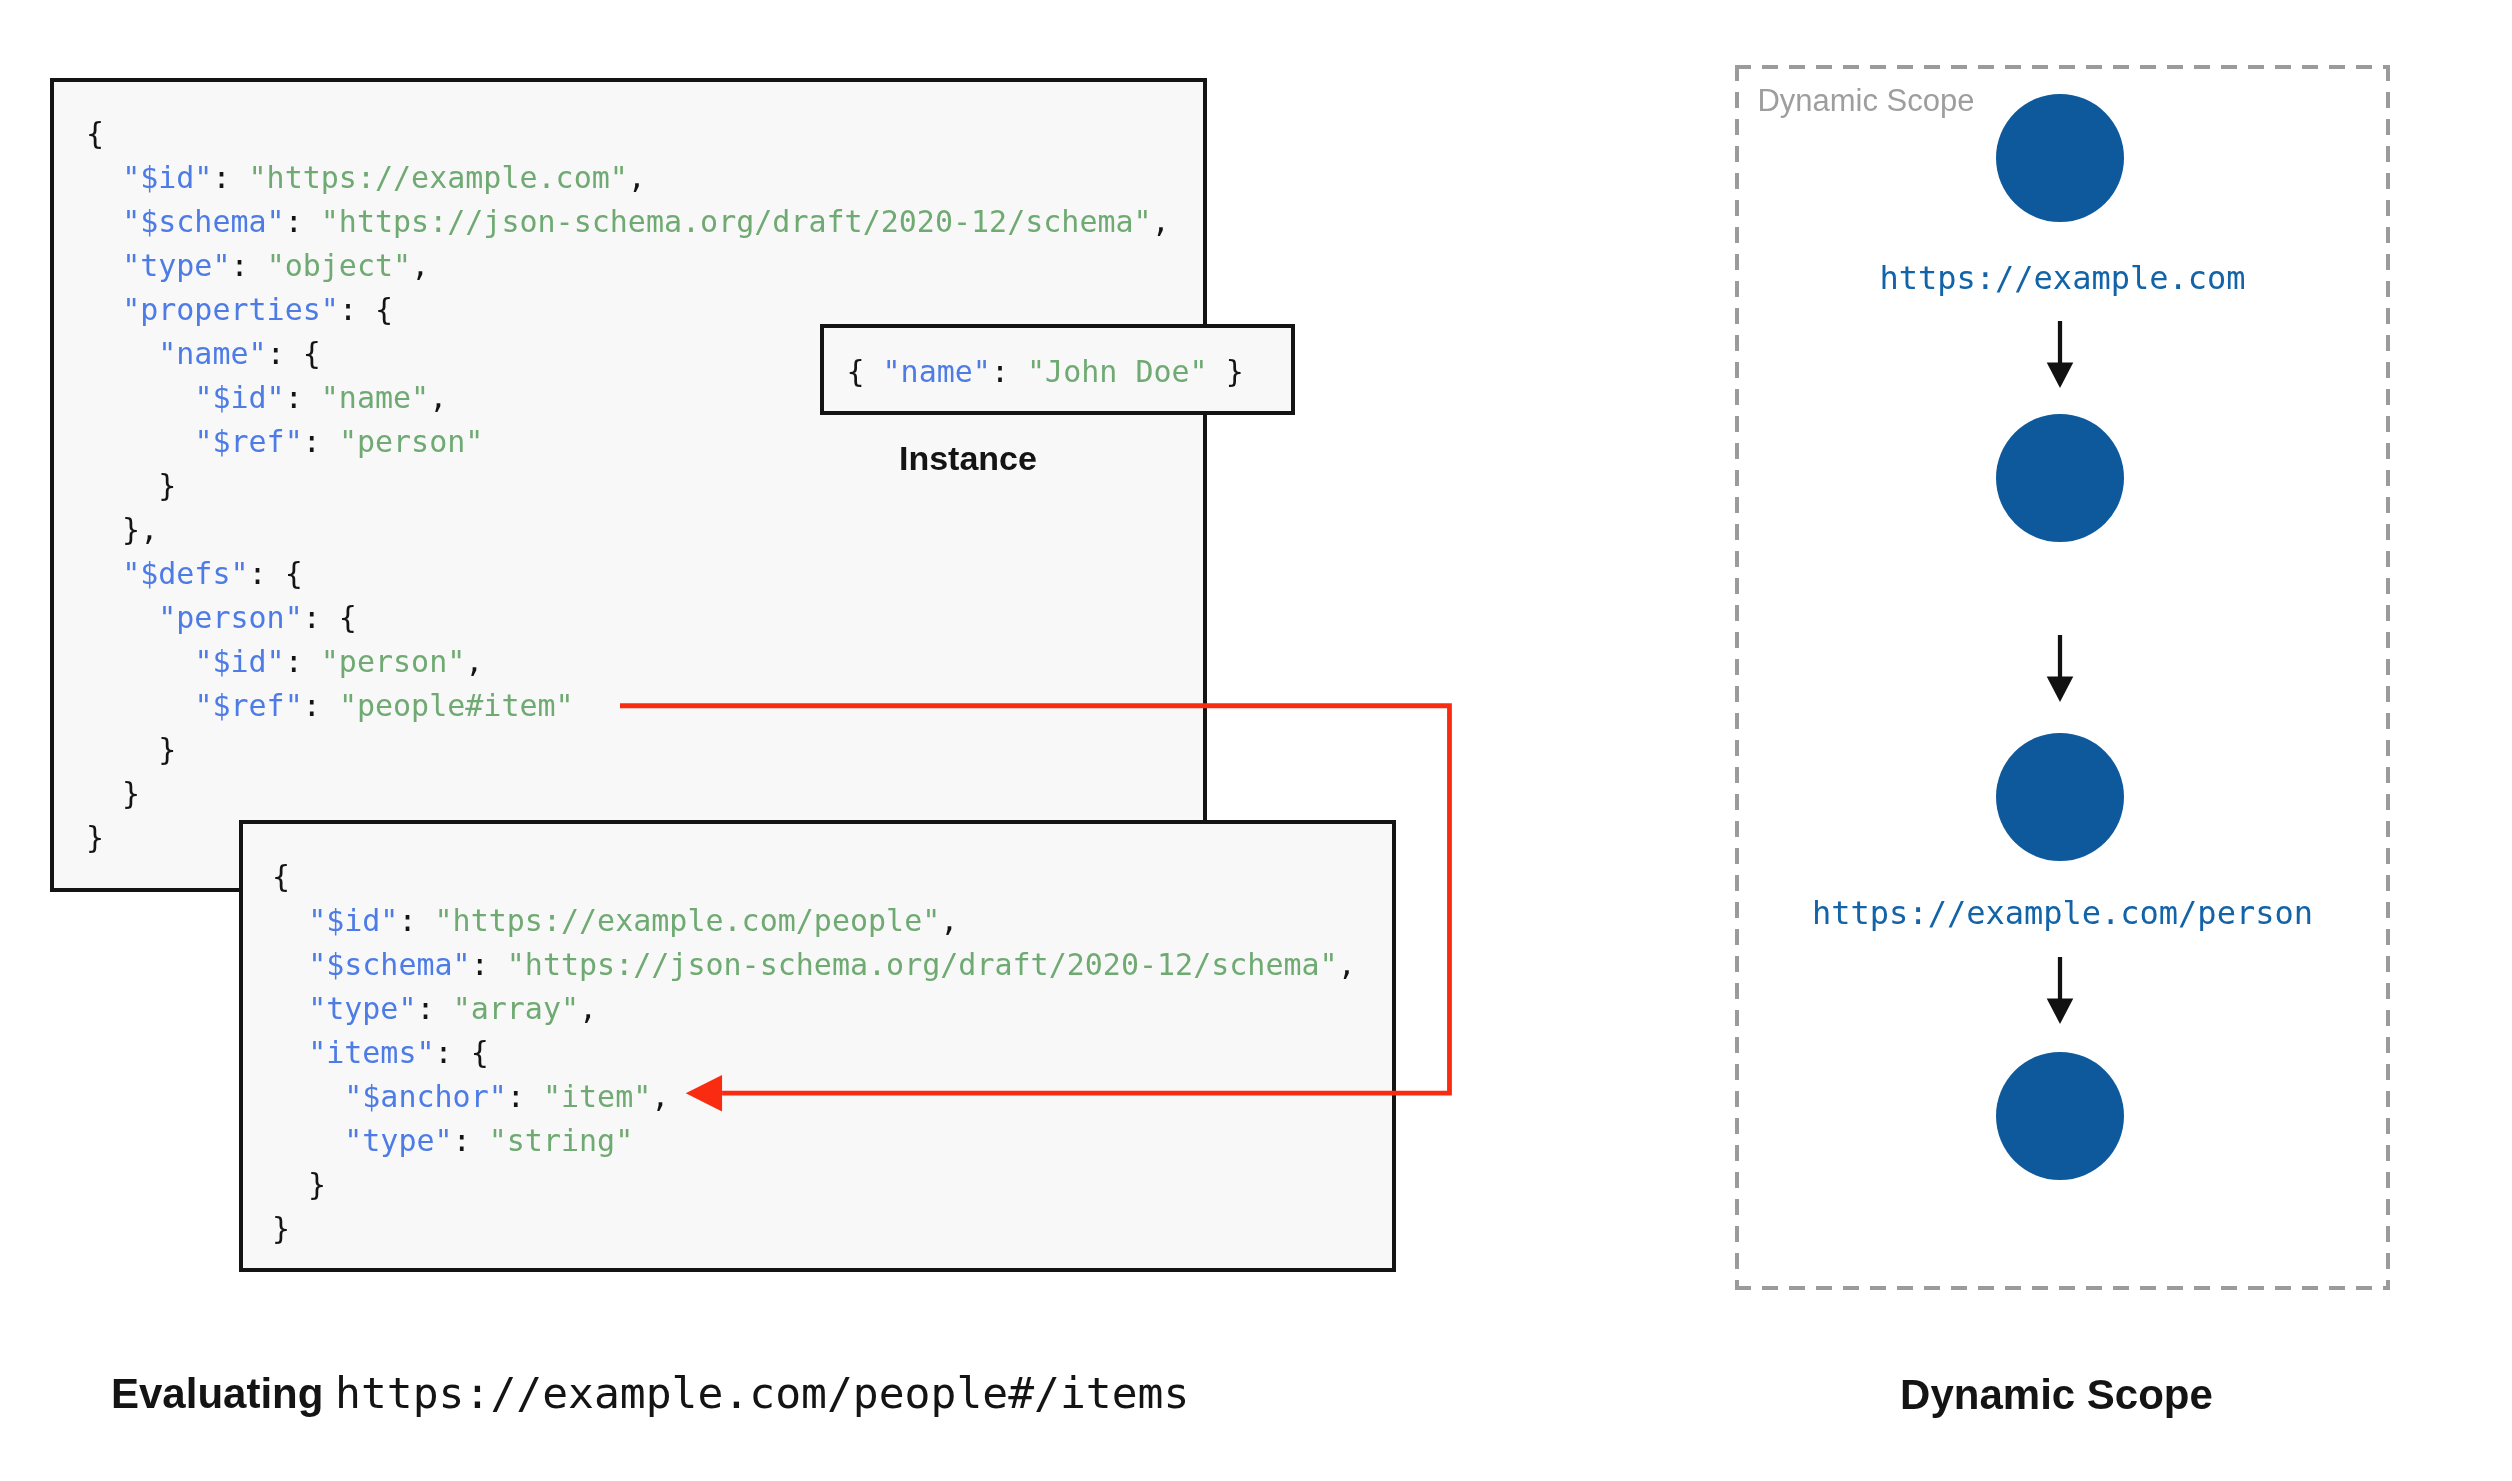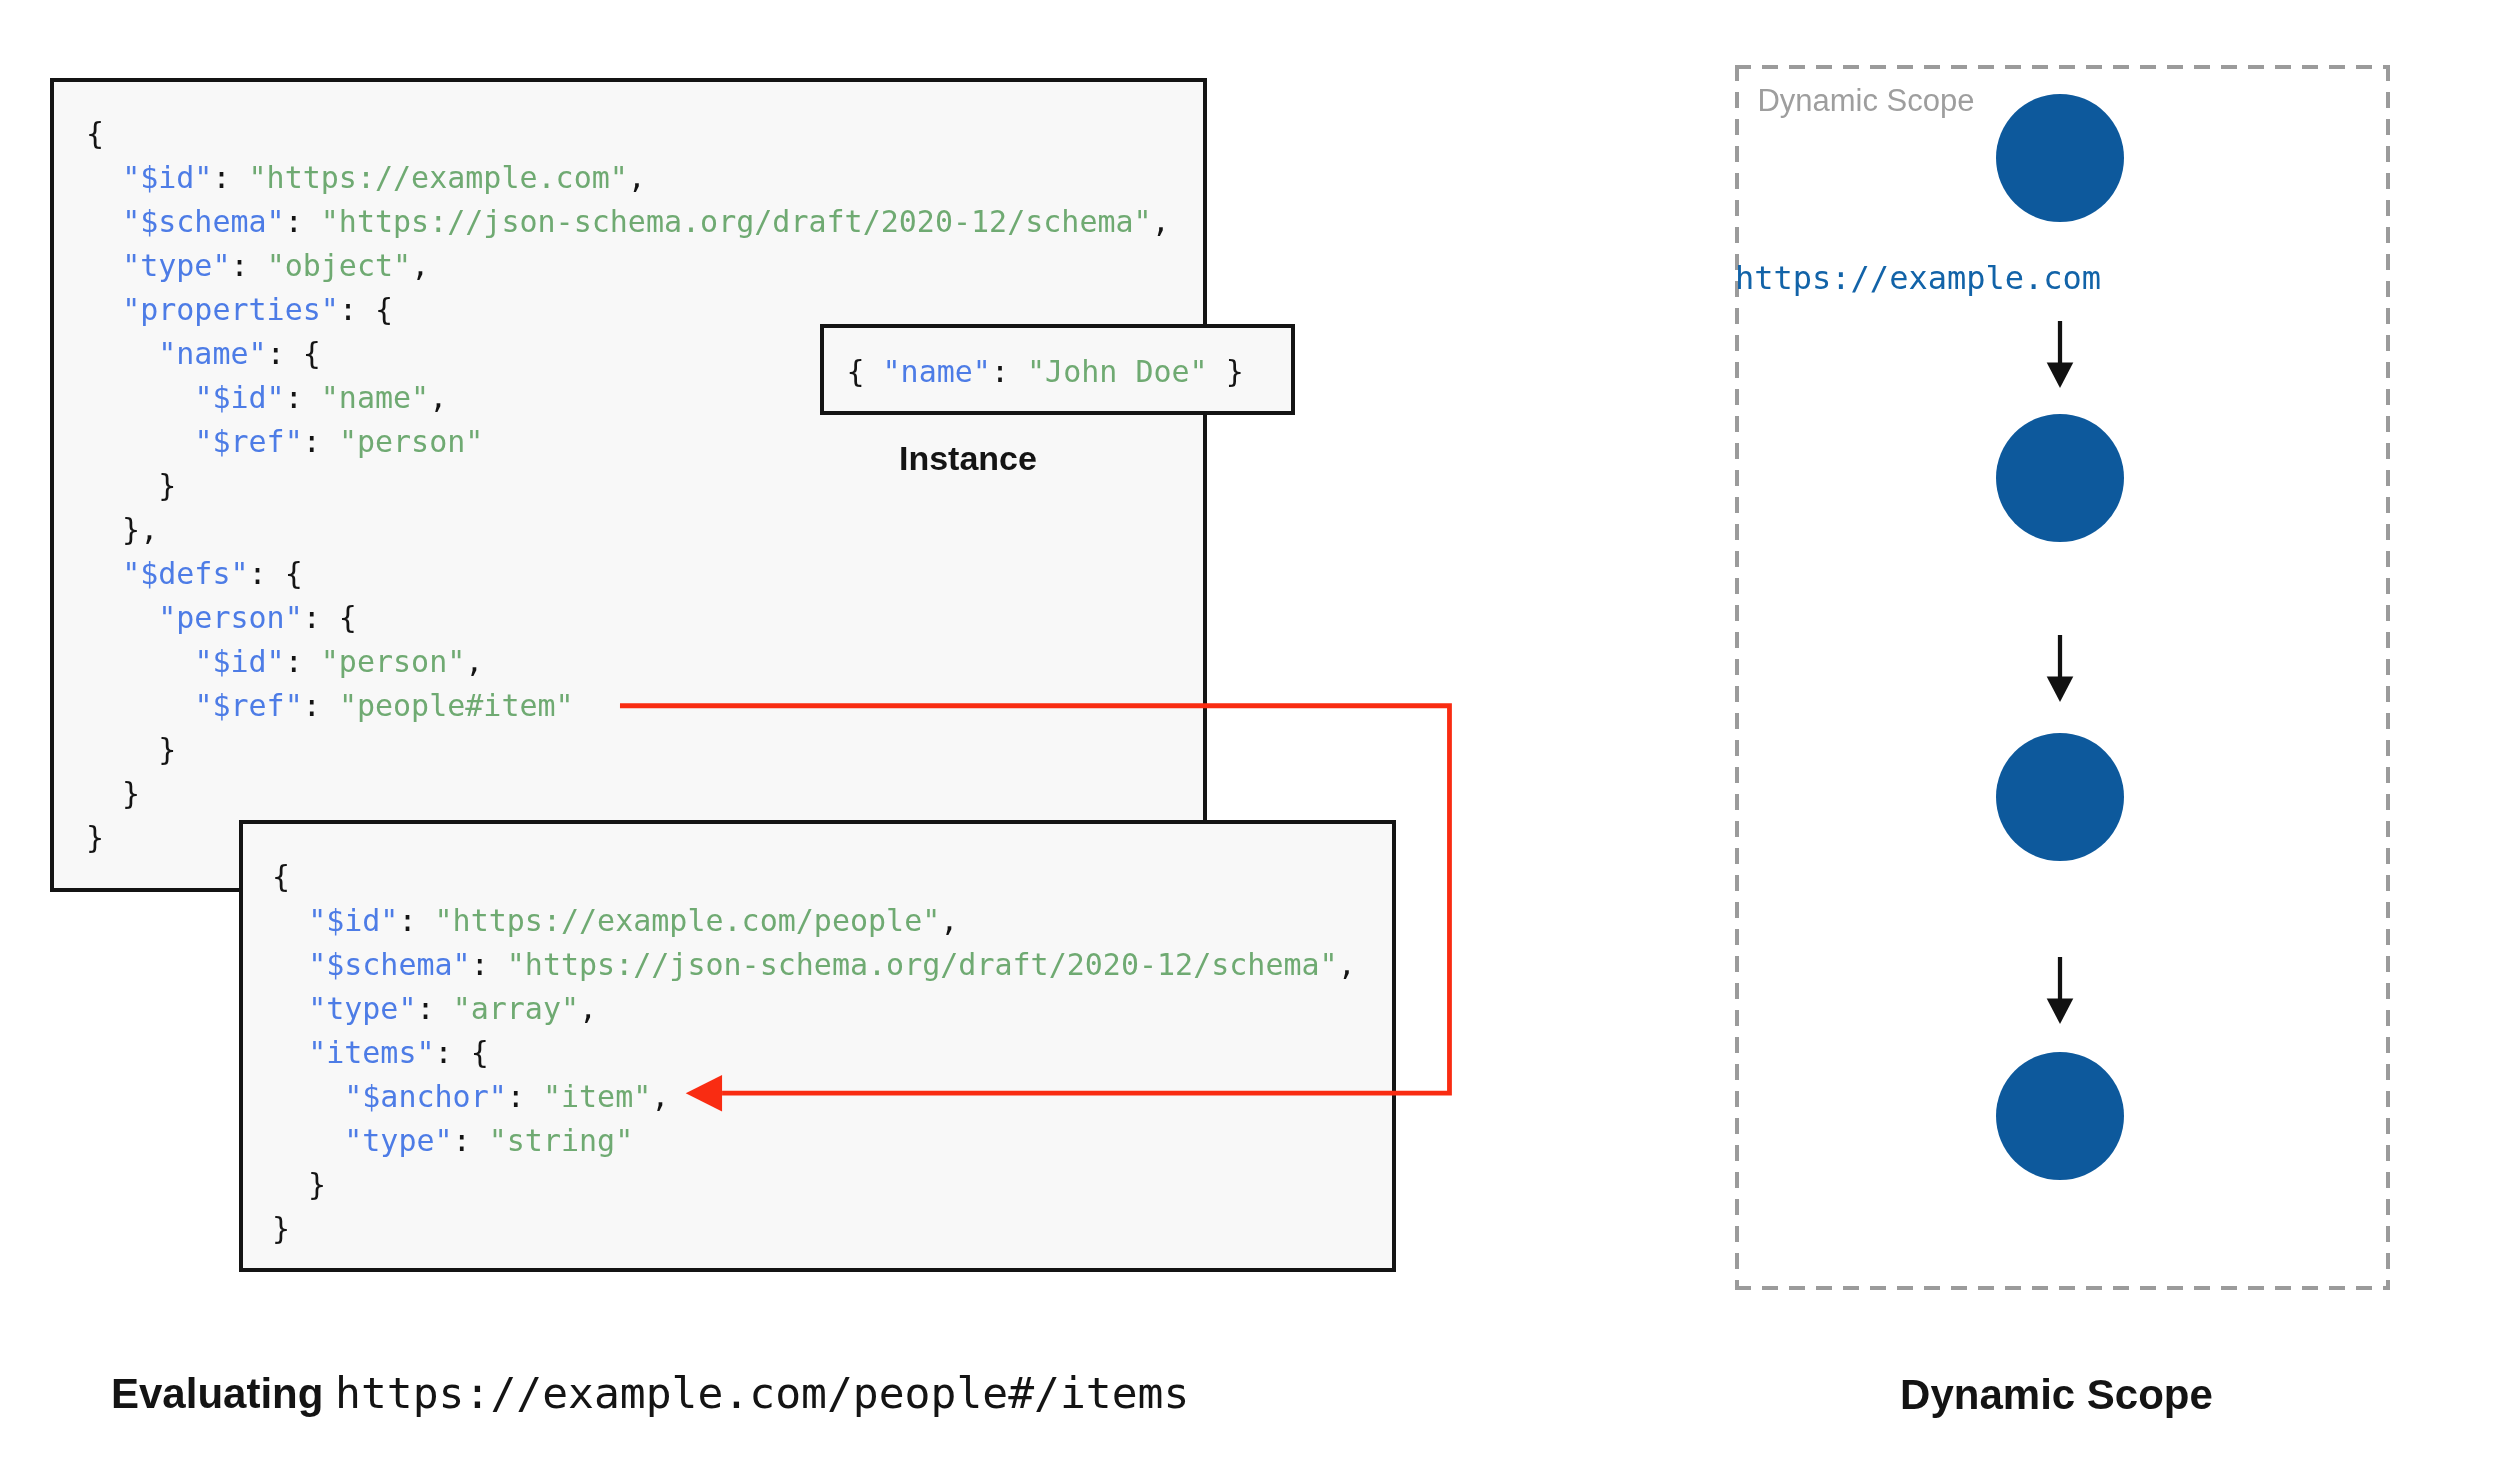--- a/index.html
+++ b/index.html
@@ -40,21 +40,21 @@
   .edge.v{width:4.3px;top:0;bottom:0;
           background:repeating-linear-gradient(180deg,var(--panel-border-gray,#9b9b9b) 0 16px,transparent 16px 27px);}
   .edge.left{left:0;}
   .edge.right{right:0;}
 
   .scope-tag{position:absolute;left:22.4px;top:19px;font-size:31px;line-height:33px;
              color:var(--panel-tag-gray,#9e9e9e);}
   .scope-node{position:absolute;left:261px;width:128px;height:128px;border-radius:50%;
               background:var(--scope-circle-blue,#0d599c);}
   .n1{top:29px;}.n2{top:349px;}.n3{top:668px;}.n4{top:987px;}
-  .scope-url{position:absolute;left:0;width:100%;
+  .scope-url{position:absolute;left:0;width:100%;text-align:center;
              font-family:"DejaVu Sans Mono",monospace;font-size:32px;line-height:33px;
              color:var(--scope-url-blue,#1263a8);white-space:nowrap;}
   .u1{top:197px;}.u2{top:514px;}.u3{top:832px;}.u4{top:1145px;}
   .scope-arrow{position:absolute;left:309px;width:32px;height:67px;}
   .a1{top:256px;}.a2{top:570px;}.a3{top:892px;}
   .scope-arrow line{stroke:var(--arrow-black,#111111);stroke-width:8;}
   .scope-arrow polygon{fill:var(--arrow-black,#111111);}
 
   
   .caption-evaluating{position:absolute;left:111px;top:1368px;white-space:nowrap;
@@ -104,20 +104,21 @@
         <polygon points="5,78 55,78 30,126"></polygon>
       </svg>
 
     <div class="scope-node n2"></div>
     <svg class="scope-arrow a2" viewBox="0 0 60 126">
         <line x1="30" y1="0" x2="30" y2="80"></line>
         <polygon points="5,78 55,78 30,126"></polygon>
       </svg>
 
     <div class="scope-node n3"></div>
+    <div class="scope-url u3">https://example.com/person</div>
     <svg class="scope-arrow a3" viewBox="0 0 60 126">
         <line x1="30" y1="0" x2="30" y2="80"></line>
         <polygon points="5,78 55,78 30,126"></polygon>
       </svg>
 
     <div class="scope-node n4"></div>
   </div>
 
   <div class="caption-evaluating"><span>Evaluating</span> <span class="uri">https://example.com/people#/items</span></div>
 

